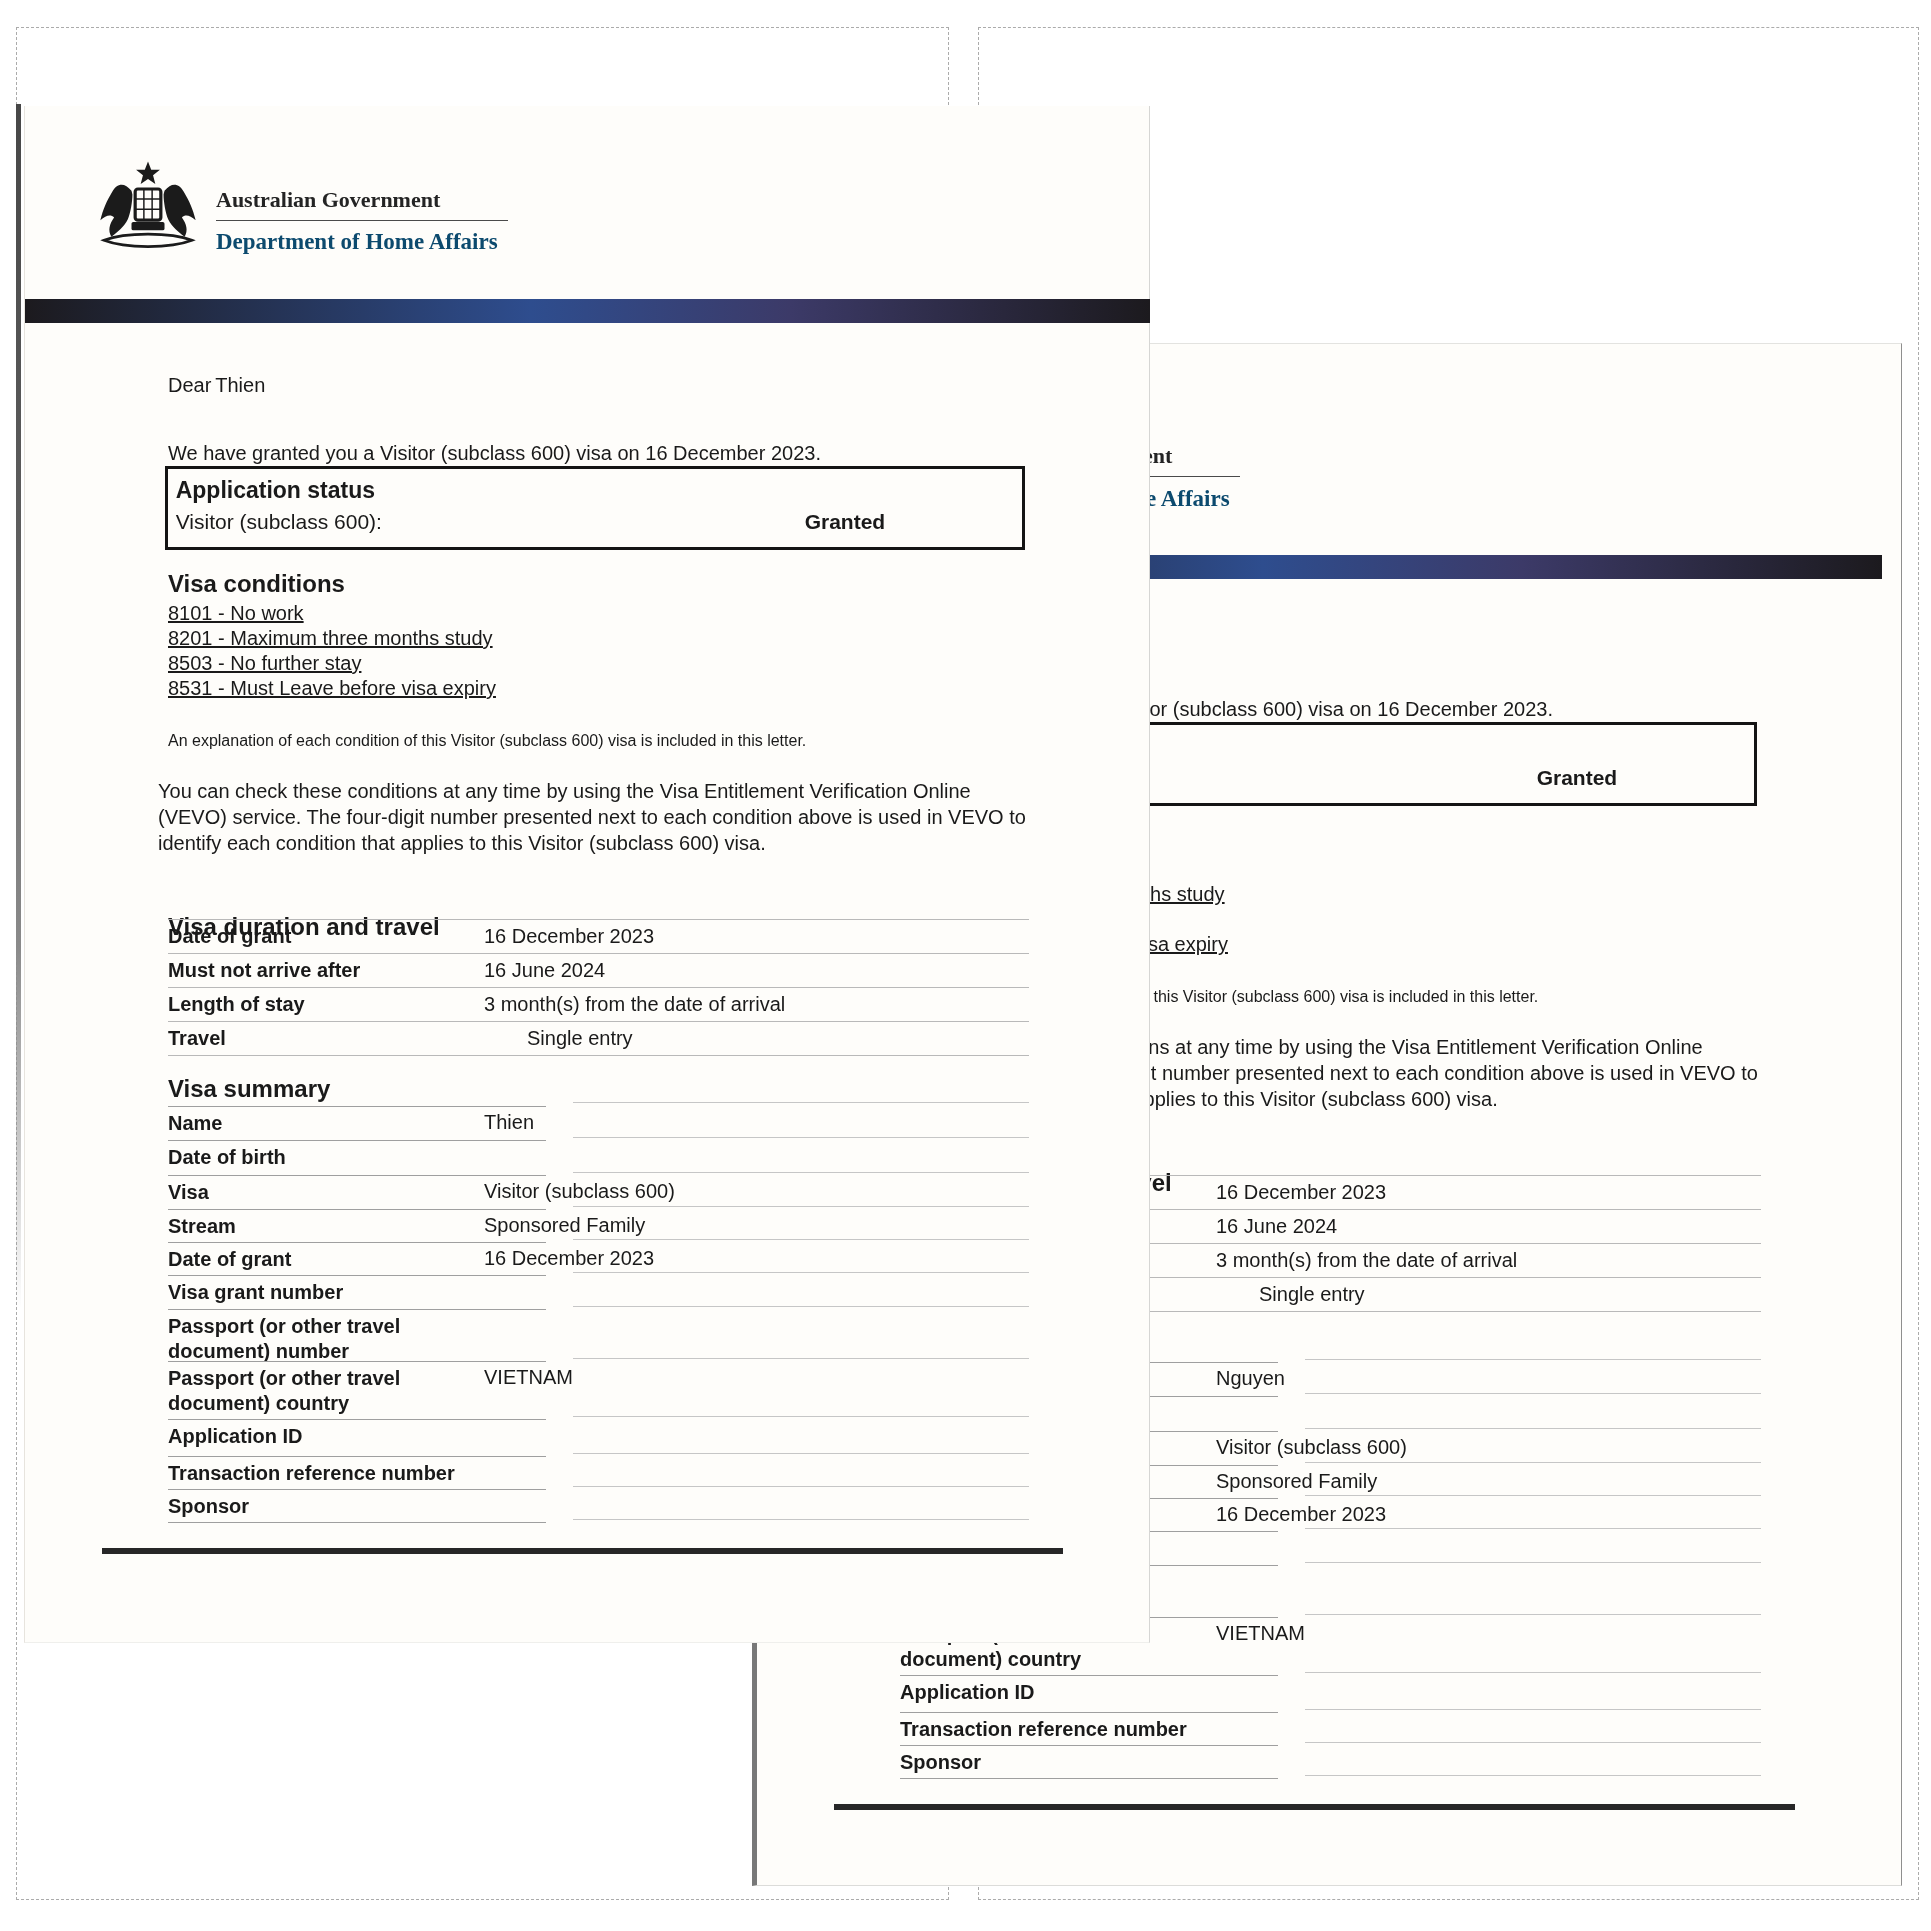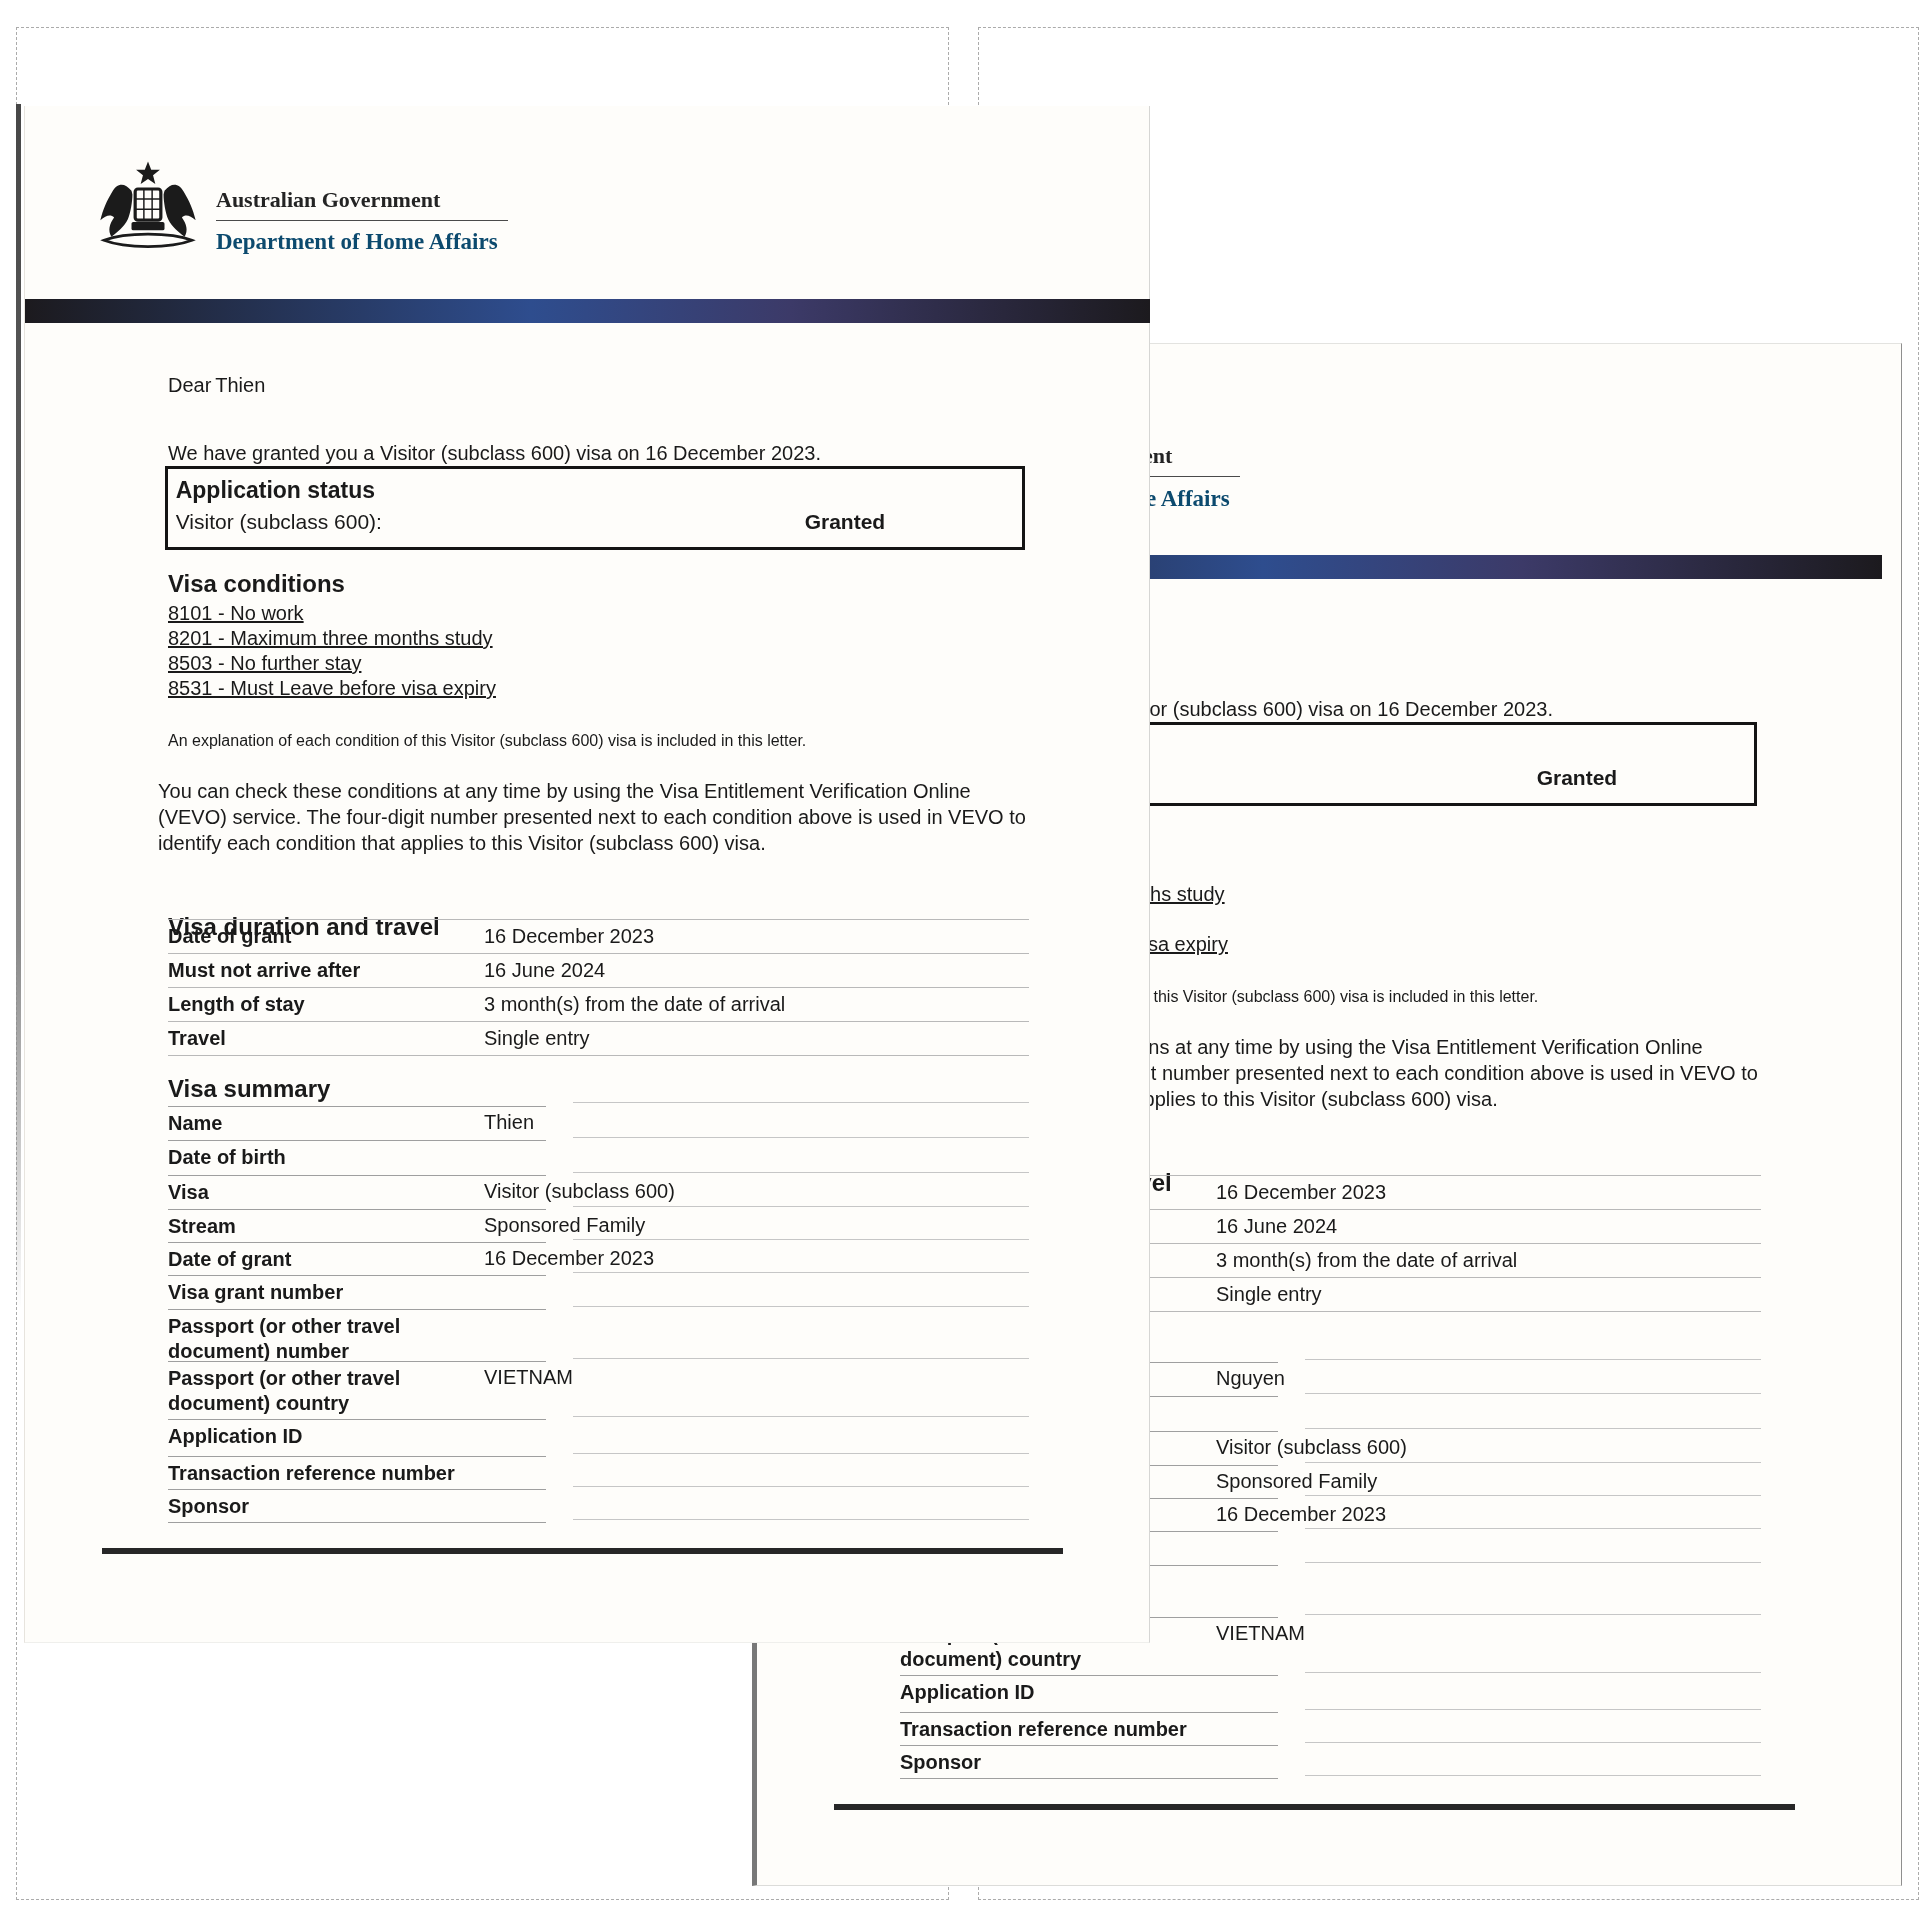--- a/index.html
+++ b/index.html
@@ -50,21 +50,21 @@
 
   .cond-title{left:143px;top:464px;font-size:24px;font-weight:bold;}
   .cond-list{left:143px;top:495px;font-size:20px;line-height:25px;}
   .cond-item{white-space:nowrap;text-decoration:underline;}
   .cond-expl{left:143px;top:626px;font-size:16px;white-space:nowrap;}
   .vevo{left:133px;top:672px;width:869px;font-size:20px;line-height:26px;}
 
   .dur-title{left:143px;top:776px;font-size:24px;font-weight:bold;margin-top:31px;}
   .dur-table{left:143px;top:813px;width:861px;}
   .dur-row{display:flex;align-items:center;height:33px;border-top:1px solid #b9b9b9;}
-  .dur-row:last-child{border-bottom:1px solid #b9b9b9;}
+  .dur-row:last-child{border-bottom:1px solid #b9b9b9;gap:43px;}
   .dur-label{width:316px;font-weight:bold;font-size:20px;}
   .dur-value{font-size:20px;}
 
   .sum-title{left:143px;top:969px;font-size:24px;font-weight:bold;}
   .sum-table{left:143px;top:1001px;width:861px;position:absolute;}
   .sum-table::before{content:"";position:absolute;top:-1px;left:0;width:378px;border-top:1px solid #9f9f9f;}
   .sum-table::after{content:"";position:absolute;top:-4.8px;left:405px;right:0;border-top:1px solid #c6c6c6;}
   .sum-row{position:relative;}
   .sum-label{position:absolute;left:0;top:3.9px;width:304px;font-weight:bold;font-size:20px;line-height:25px;}
   .sum-value{position:absolute;left:316px;top:3.9px;font-size:20px;white-space:nowrap;}

